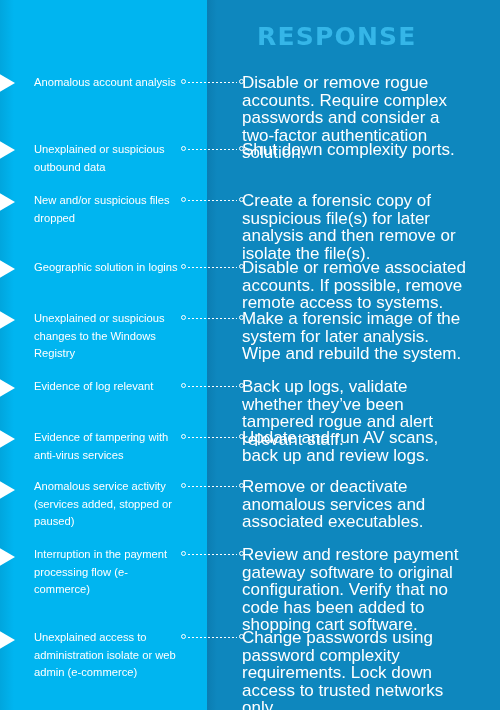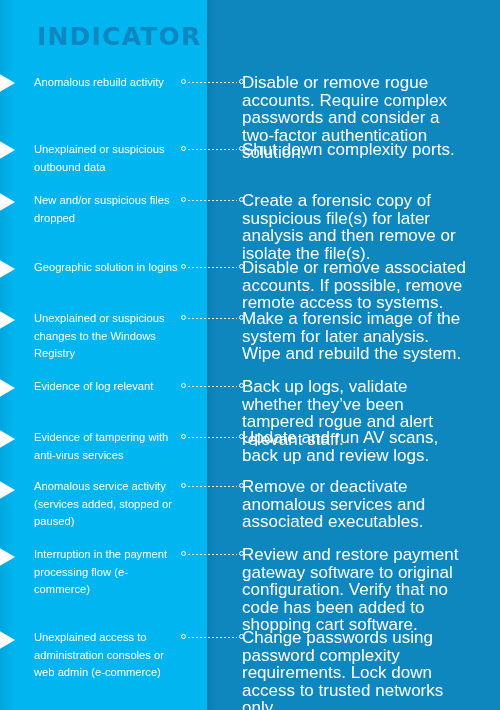--- a/index.html
+++ b/index.html
@@ -125,25 +125,25 @@
 </head>
 <body>
 
 <div id="infographic">
 
   <div class="col-bg-left"></div>
   <div class="col-bg-right"></div>
   <div class="edge-shade"></div>
   <div class="seam-shade"></div>
 
-  <div class="hdr hdr-indicator">INDICATOR</div>
+  <div class="hdr hdr-response">RESPONSE</div>
 
   <div class="row">
     <div class="arrow" style="top:70px"></div>
-    <div class="indicator-text" style="top:74px">Anomalous rebuild activity</div>
+    <div class="indicator-text" style="top:74px">Anomalous account analysis</div>
     <div class="connector" style="top:79px">
       <div class="dot left"></div>
       <div class="line"></div>
       <div class="dot right"></div>
     </div>
     <div class="response-text" style="top:74px">Disable or remove rogue accounts. Require complex passwords and consider a two-factor authentication solution.</div>
   </div>
 
   <div class="row">
     <div class="arrow" style="top:137px"></div>
@@ -228,21 +228,21 @@
     <div class="connector" style="top:551px">
       <div class="dot left"></div>
       <div class="line"></div>
       <div class="dot right"></div>
     </div>
     <div class="response-text" style="top:546px">Review and restore payment gateway software to original configuration. Verify that no code has been added to shopping cart software.</div>
   </div>
 
   <div class="row">
     <div class="arrow" style="top:627px"></div>
-    <div class="indicator-text" style="top:629px">Unexplained access to administration consoles or web admin (e-commerce)</div>
+    <div class="indicator-text" style="top:629px">Unexplained access to administration isolate or web admin (e-commerce)</div>
     <div class="connector" style="top:634px">
       <div class="dot left"></div>
       <div class="line"></div>
       <div class="dot right"></div>
     </div>
     <div class="response-text" style="top:629px">Change passwords using password complexity requirements. Lock down access to trusted networks only.</div>
   </div>
 
 </div>
 

